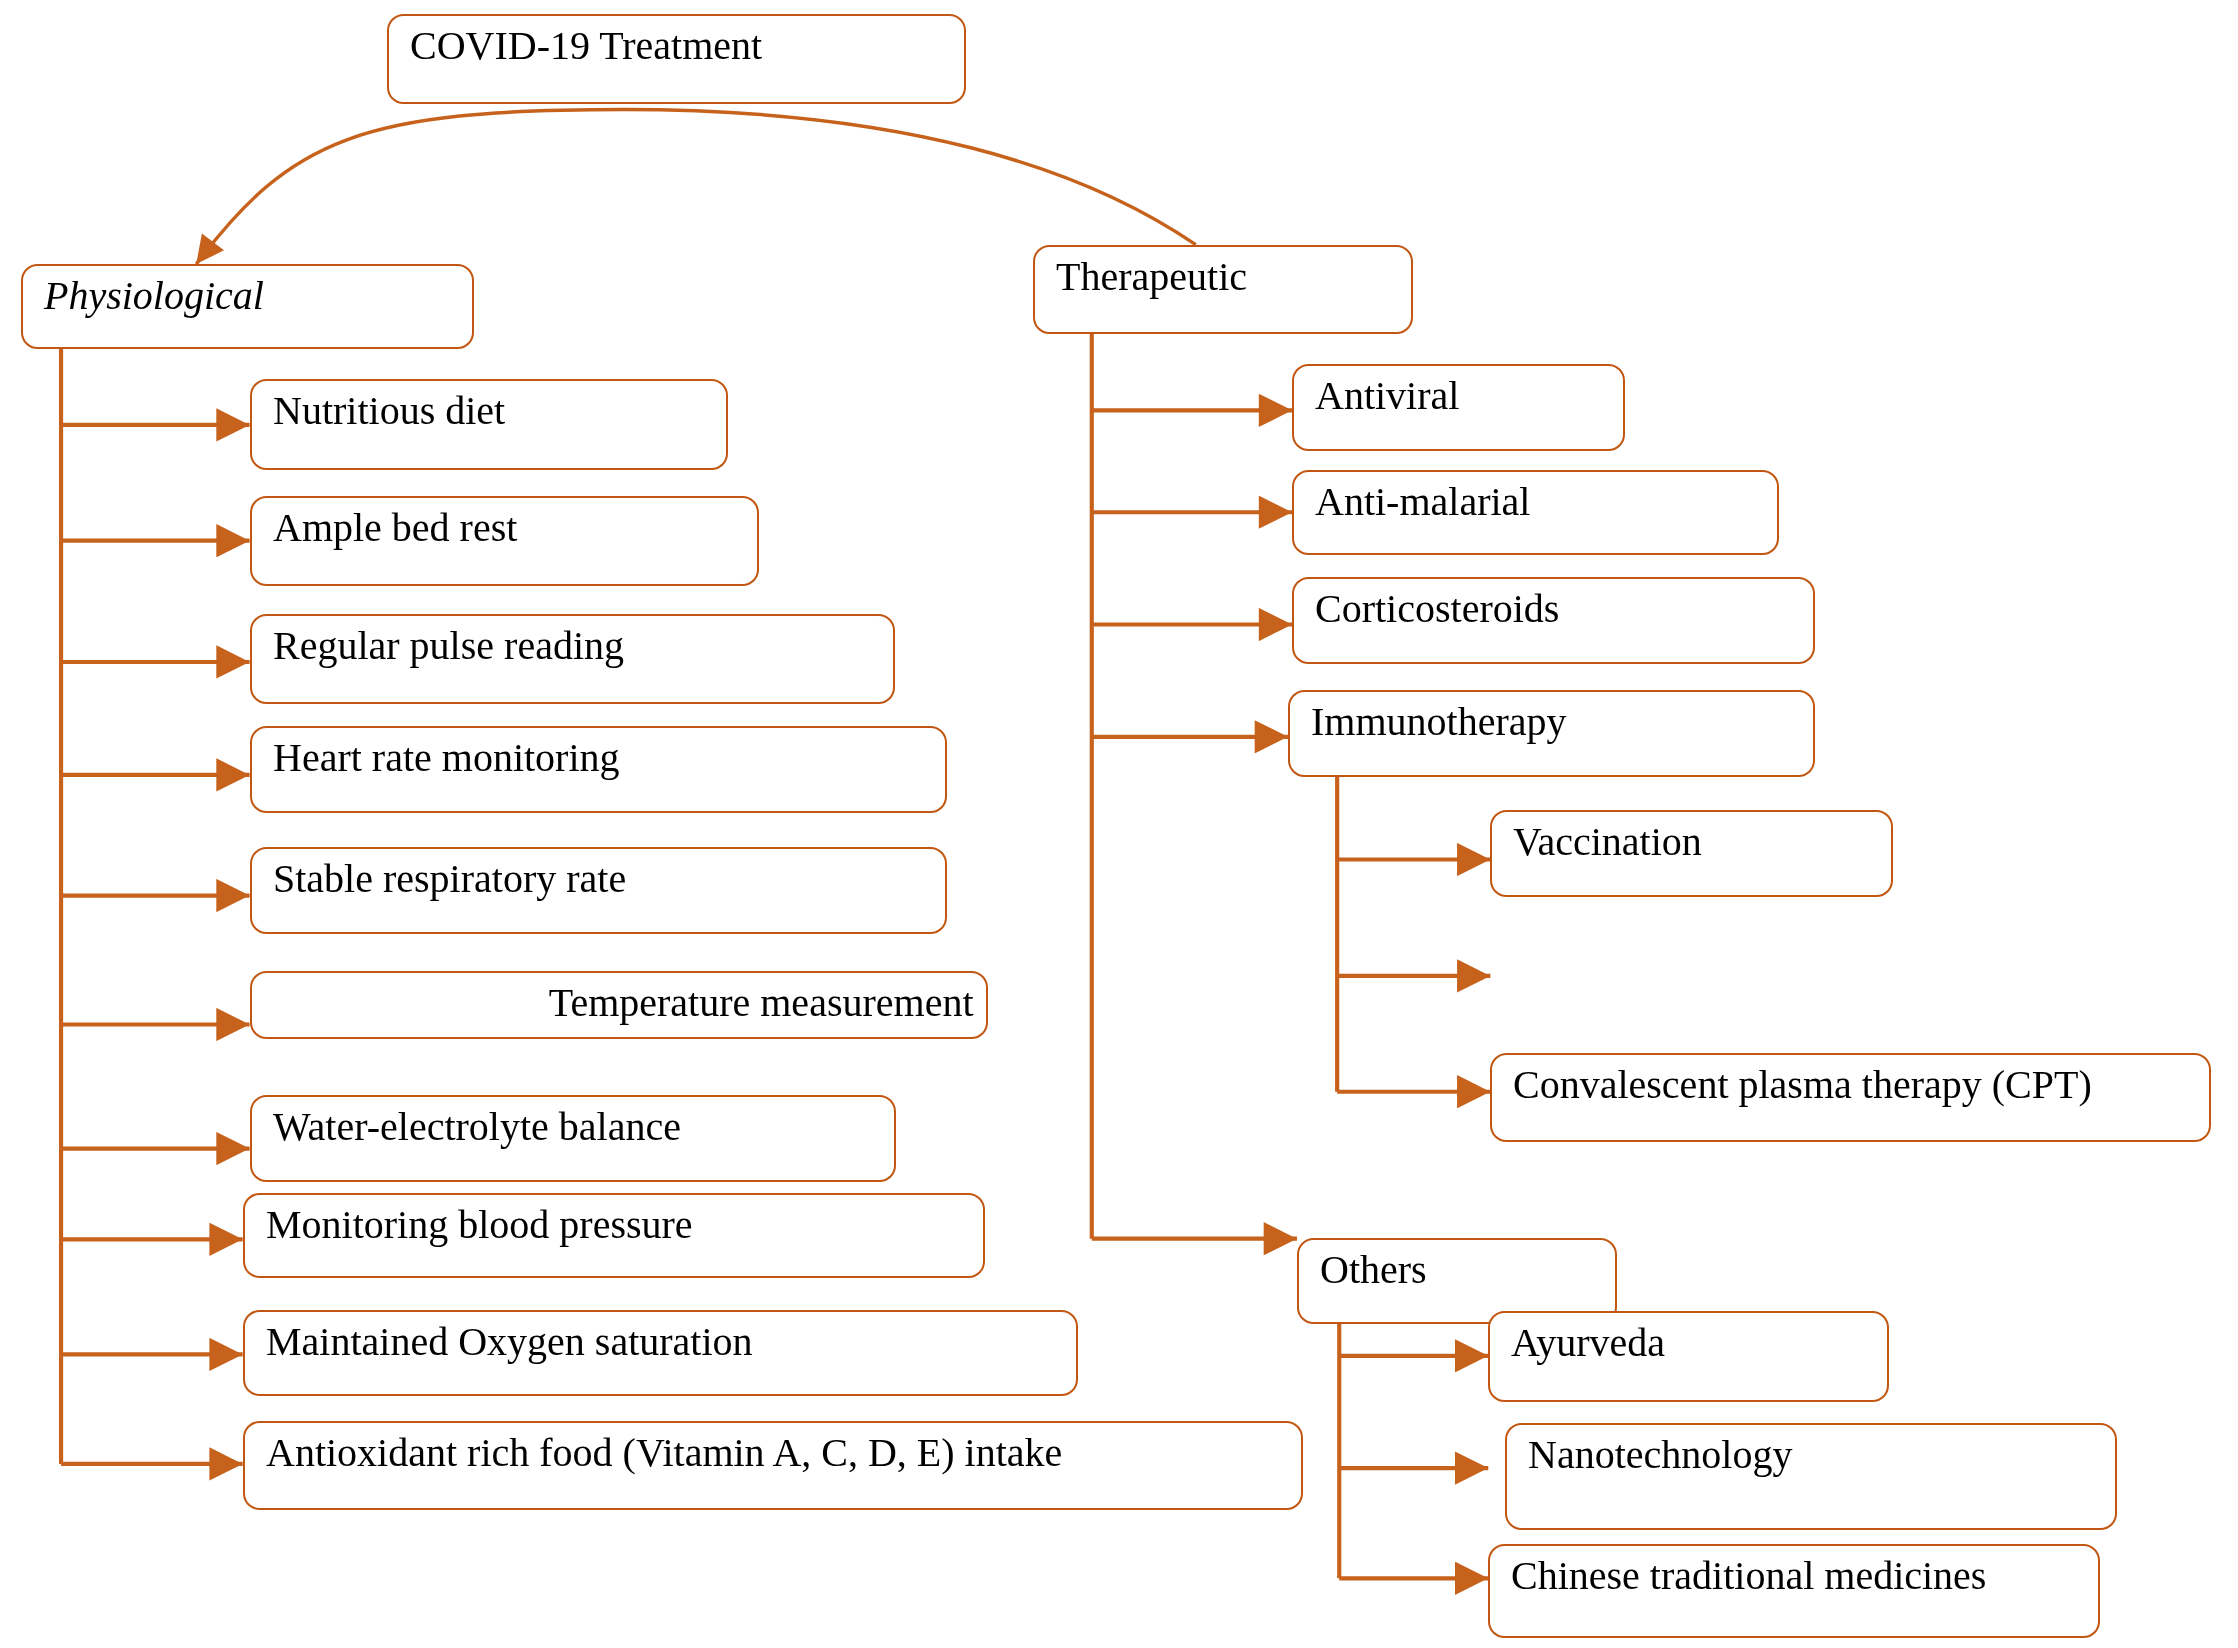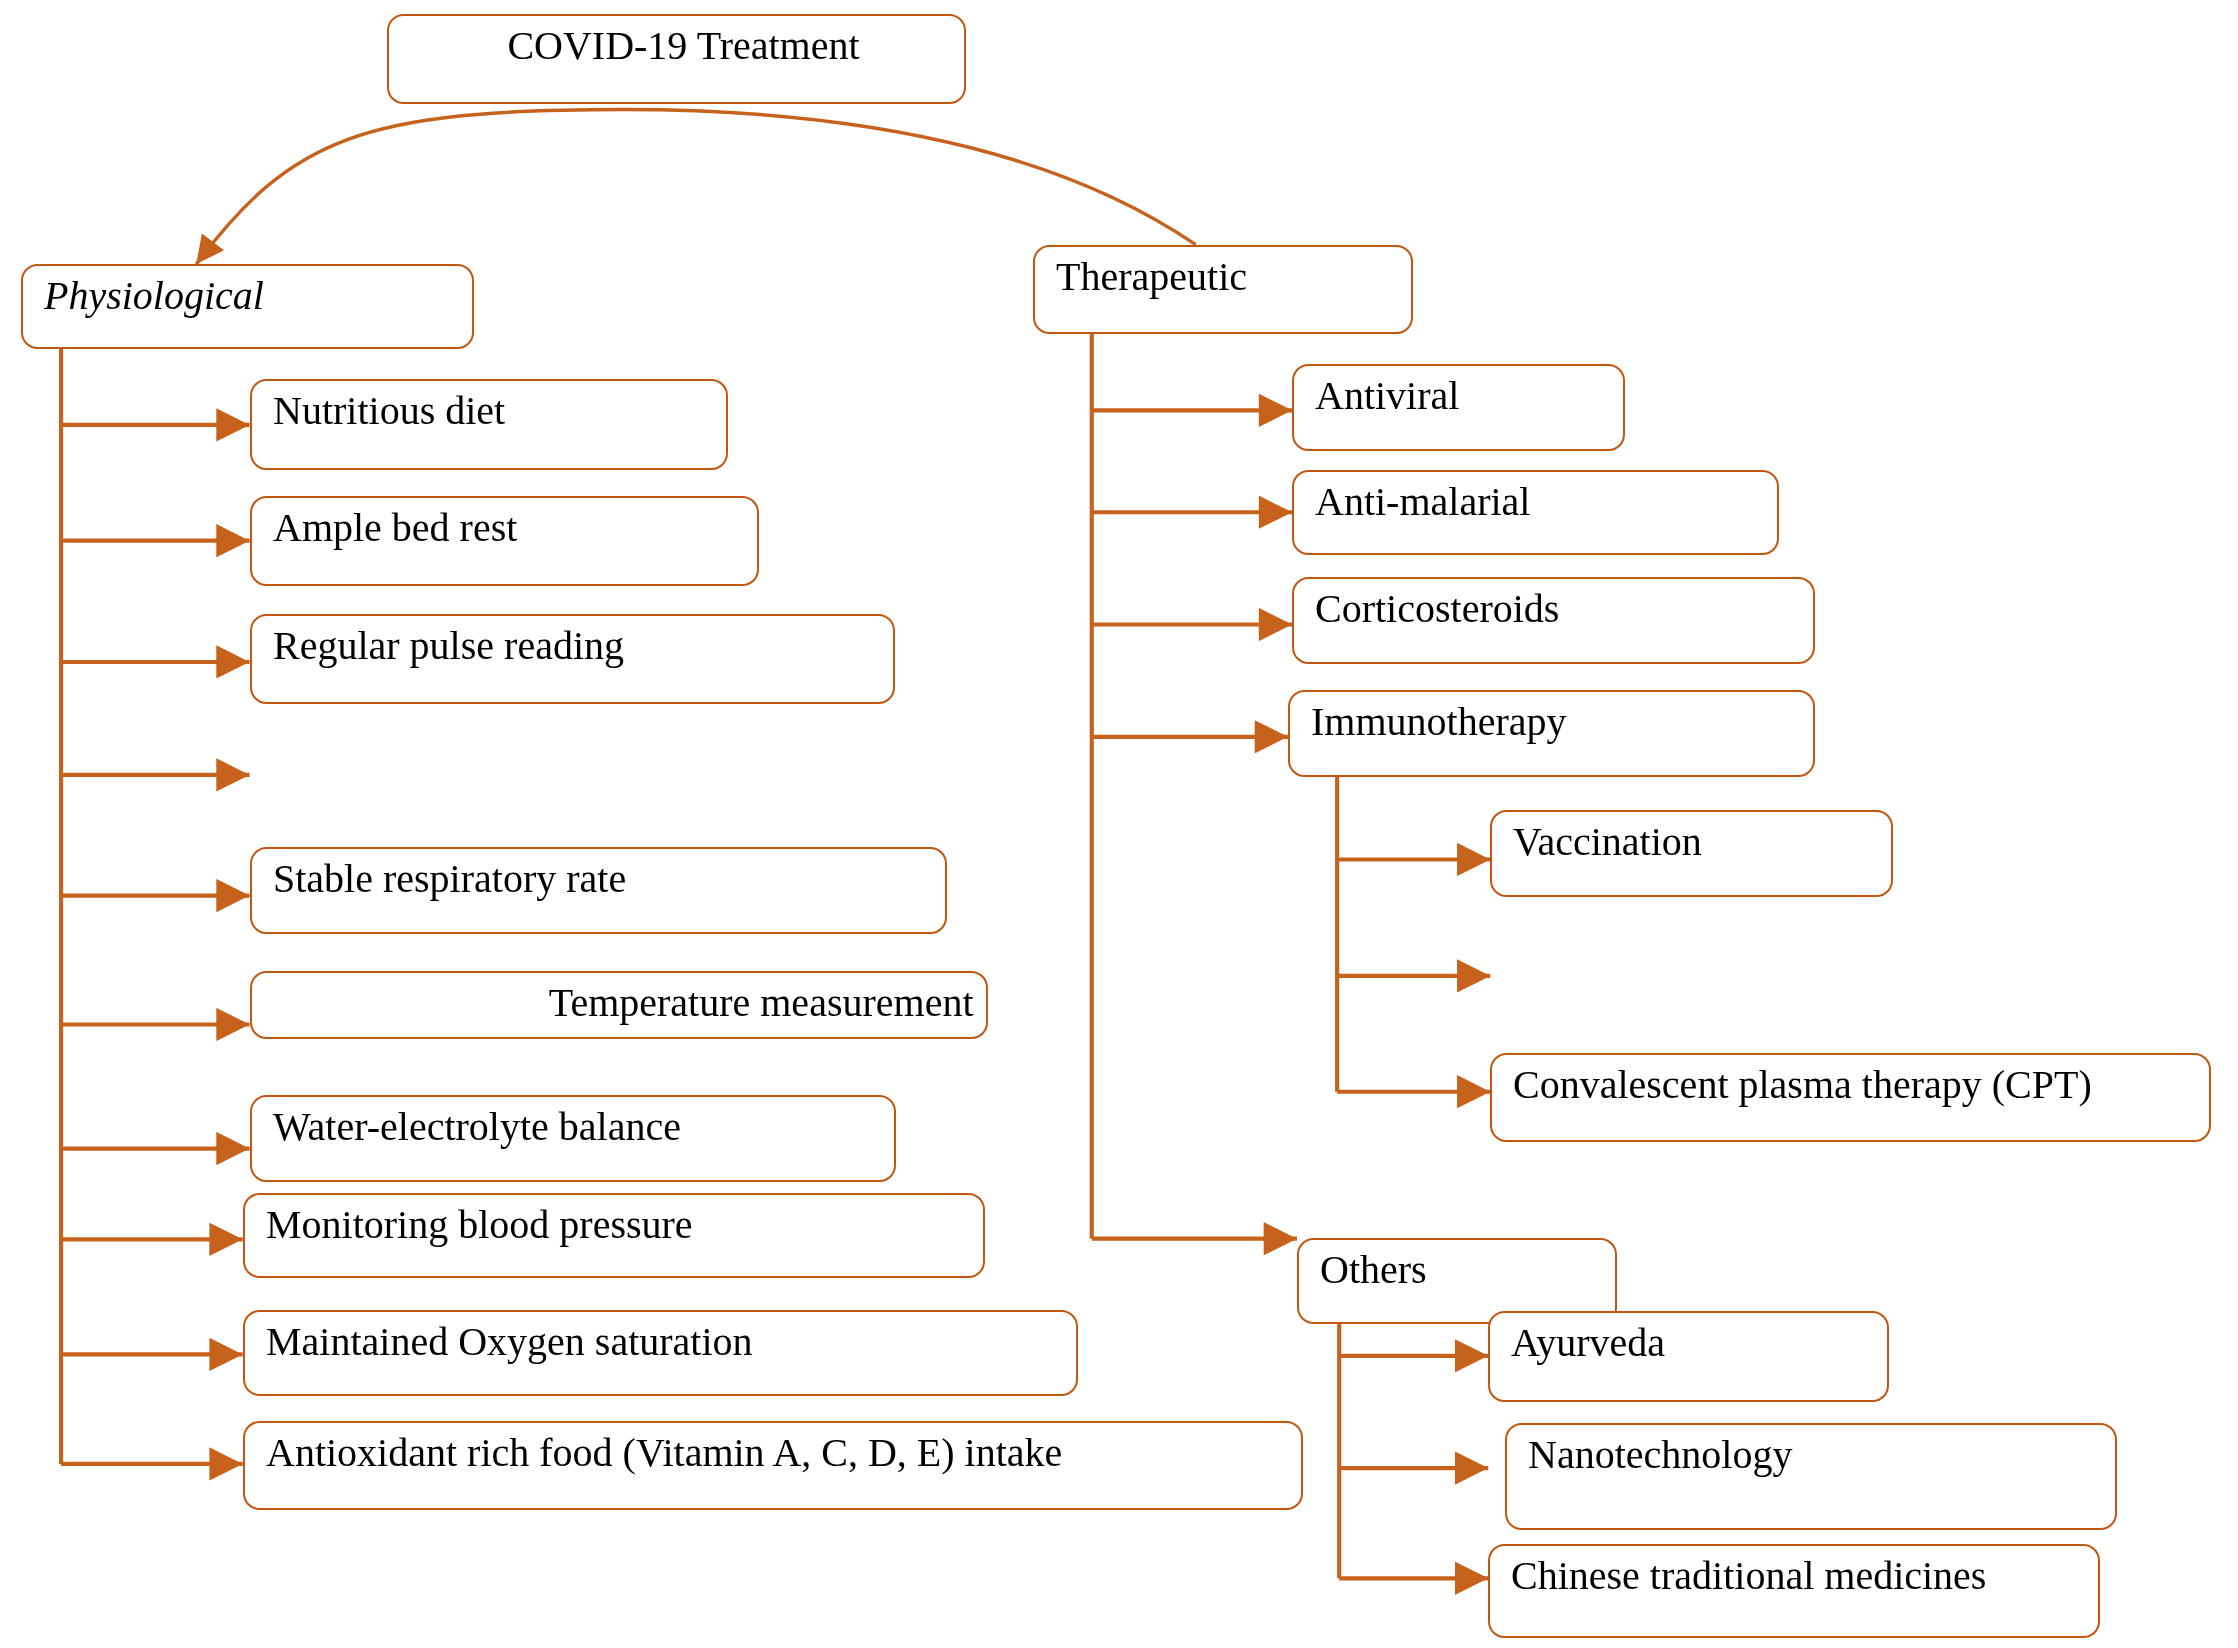--- a/index.html
+++ b/index.html
@@ -29,21 +29,20 @@
     border-radius:16.6px;
     background:var(--bg);
     color:var(--text);
     font-size:40px;
     line-height:1.12;
     padding:8.3px 12.5px 0 21px;
     white-space:nowrap;
     overflow:hidden;
   }
   .node.center{
-    text-align:center;
     padding-right:7px;
   }
 </style>
 </head>
 <body>
 
 <div class="canvas">
 
   <svg class="connectors" viewBox="0 0 3230 2379" xmlns="http://www.w3.org/2000/svg">
     <defs>
@@ -94,20 +93,21 @@
 
   <div class="node center" style="left:387px;top:14px;width:579px;height:90px;">COVID-19 Treatment</div>
 
   <div class="node" style="left:21px;top:264px;width:453px;height:85px;font-style:italic;">Physiological</div>
 
   <div class="node" style="left:1033px;top:245px;width:380px;height:89px;">Therapeutic</div>
 
   <div class="node" style="left:250px;top:496px;width:509px;height:90px;">Ample bed rest</div>
   <div class="node" style="left:250px;top:379px;width:478px;height:91px;">Nutritious diet</div>
   <div class="node" style="left:250px;top:614px;width:645px;height:90px;">Regular pulse reading</div>
+  <div class="node" style="left:250px;top:726px;width:697px;height:87px;">Heart rate monitoring</div>
   <div class="node" style="left:250px;top:847px;width:697px;height:87px;">Stable respiratory rate</div>
   <div class="node" style="left:250px;top:971px;width:738px;height:68px;text-align:right;">Temperature measurement</div>
   <div class="node" style="left:250px;top:1095px;width:646px;height:87px;">Water-electrolyte balance</div>
   <div class="node" style="left:243px;top:1193px;width:742px;height:85px;">Monitoring blood pressure</div>
   <div class="node" style="left:243px;top:1310px;width:835px;height:86px;">Maintained Oxygen saturation</div>
   <div class="node" style="left:243px;top:1421px;width:1060px;height:89px;">Antioxidant rich food (Vitamin A, C, D, E) intake</div>
 
   <div class="node" style="left:1292px;top:364px;width:333px;height:87px;">Antiviral</div>
   <div class="node" style="left:1292px;top:470px;width:487px;height:85px;">Anti-malarial</div>
   <div class="node" style="left:1292px;top:577px;width:523px;height:87px;">Corticosteroids</div>

